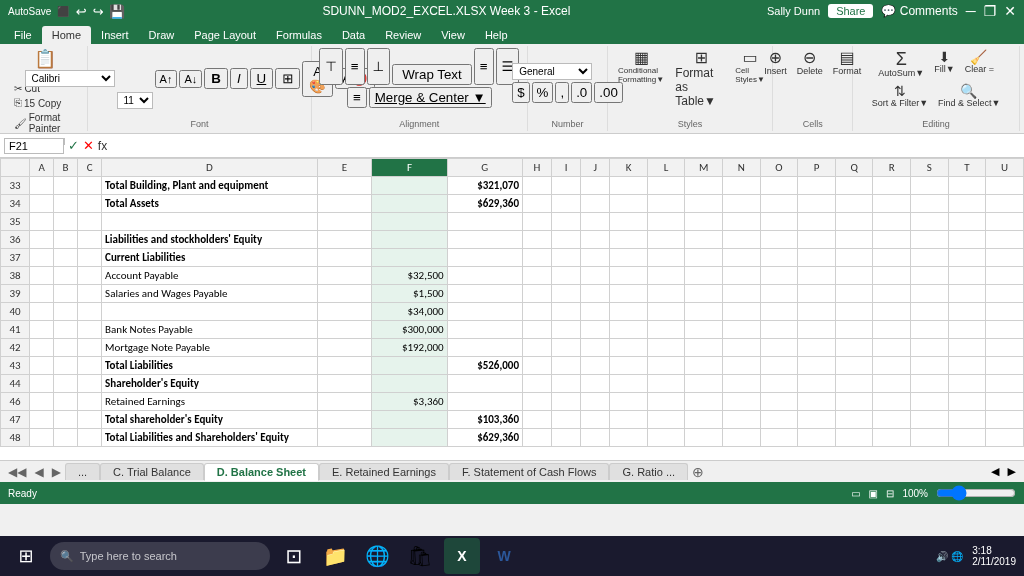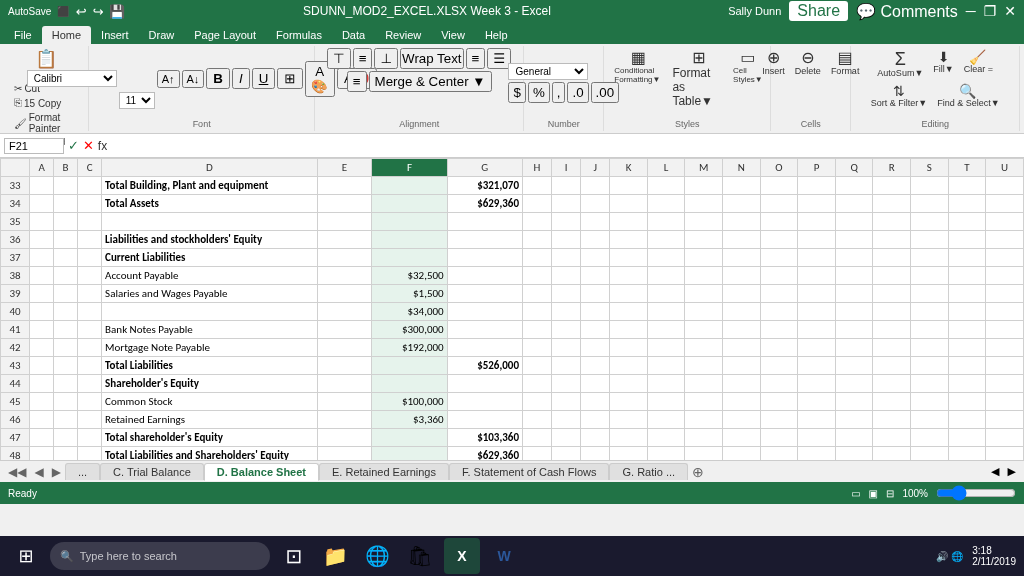--- a/index.html
+++ b/index.html
@@ -255,22 +255,22 @@
   <div class="left">
     <span style="font-size:10px;">AutoSave</span>
     <span style="font-size:10px;">⬛</span>
     <span style="font-size:13px;">↩</span>
     <span style="font-size:13px;">↪</span>
     <span style="font-size:13px;">💾</span>
   </div>
   <div class="title">SDUNN_MOD2_EXCEL.XLSX Week 3 - Excel</div>
   <div class="right">
     <span>Sally Dunn</span>
-    <span style="background:white;color:#217346;padding:1px 8px;border-radius:3px;font-size:16px;">Share</span>
-    <span style="font-size:16px;">💬 Comments</span>
+    <span style="background:white;color:#217346;padding:1px 8px;border-radius:3px;font-size:11px;">Share</span>
+    <span style="font-size:12px;">💬 Comments</span>
     <span style="font-size:14px;cursor:pointer;">─</span>
     <span style="font-size:14px;cursor:pointer;">❐</span>
     <span style="font-size:14px;cursor:pointer;">✕</span>
   </div>
 </div>
 
 <div id="ribbon-tabs">
   <div class="ribbon-tab">File</div>
   <div class="ribbon-tab active">Home</div>
   <div class="ribbon-tab">Insert</div>
@@ -325,25 +325,25 @@
       </div>
     </div>
     <div class="ribbon-group-label">Font</div>
   </div>
 
   <div class="ribbon-group" style="min-width:100px;">
     <div style="display:flex;flex-wrap:wrap;gap:2px;justify-content:center;">
       <button style="padding:1px 4px;cursor:pointer;">⊤</button>
       <button style="padding:1px 4px;cursor:pointer;">≡</button>
       <button style="padding:1px 4px;cursor:pointer;">⊥</button>
-      <button style="padding:1px 0;cursor:pointer;">Wrap Text</button>
+      <button style="padding:1px 8px;cursor:pointer;margin-top:16px;">Wrap Text</button>
       <button style="padding:1px 4px;cursor:pointer;">≡</button>
       <button style="padding:1px 4px;cursor:pointer;">☰</button>
       <button style="padding:1px 4px;cursor:pointer;">≡</button>
-      <button style="padding:1px 4px;cursor:pointer;">Merge &amp; Center ▼</button>
+      <button style="padding:1px 4px;cursor:pointer;text-decoration:underline;">Merge &amp; Center ▼</button>
     </div>
     <div class="ribbon-group-label">Alignment</div>
   </div>
 
   <div class="ribbon-group" style="min-width:80px;">
     <div style="display:flex;flex-direction:column;gap:2px;margin-top:15px;">
       <select class="ribbon-select" style="width:80px;">
         <option>General</option>
       </select>
       <div style="display:flex;gap:2px;">
@@ -739,44 +739,20 @@
           <td></td>
           <td></td>
           <td></td>
           <td></td>
           <td></td>
           <td></td>
           <td></td>
           <td></td>
         </tr>
         <tr>
-          <th class="row-header">45</th>
-          <td></td>
-          <td></td>
-          <td></td>
-          <td>Common Stock</td>
-          <td></td>
-          <td class="selected-col right">$100,000</td>
-          <td class="right"></td>
-          <td></td>
-          <td></td>
-          <td></td>
-          <td></td>
-          <td></td>
-          <td></td>
-          <td></td>
-          <td></td>
-          <td></td>
-          <td></td>
-          <td></td>
-          <td></td>
-          <td></td>
-          <td></td>
-        </tr>
-        <tr>
           <th class="row-header">46</th>
           <td></td>
           <td></td>
           <td></td>
           <td>Retained Earnings</td>
           <td></td>
           <td class="selected-col right">$3,360</td>
           <td class="right"></td>
           <td></td>
           <td></td>

